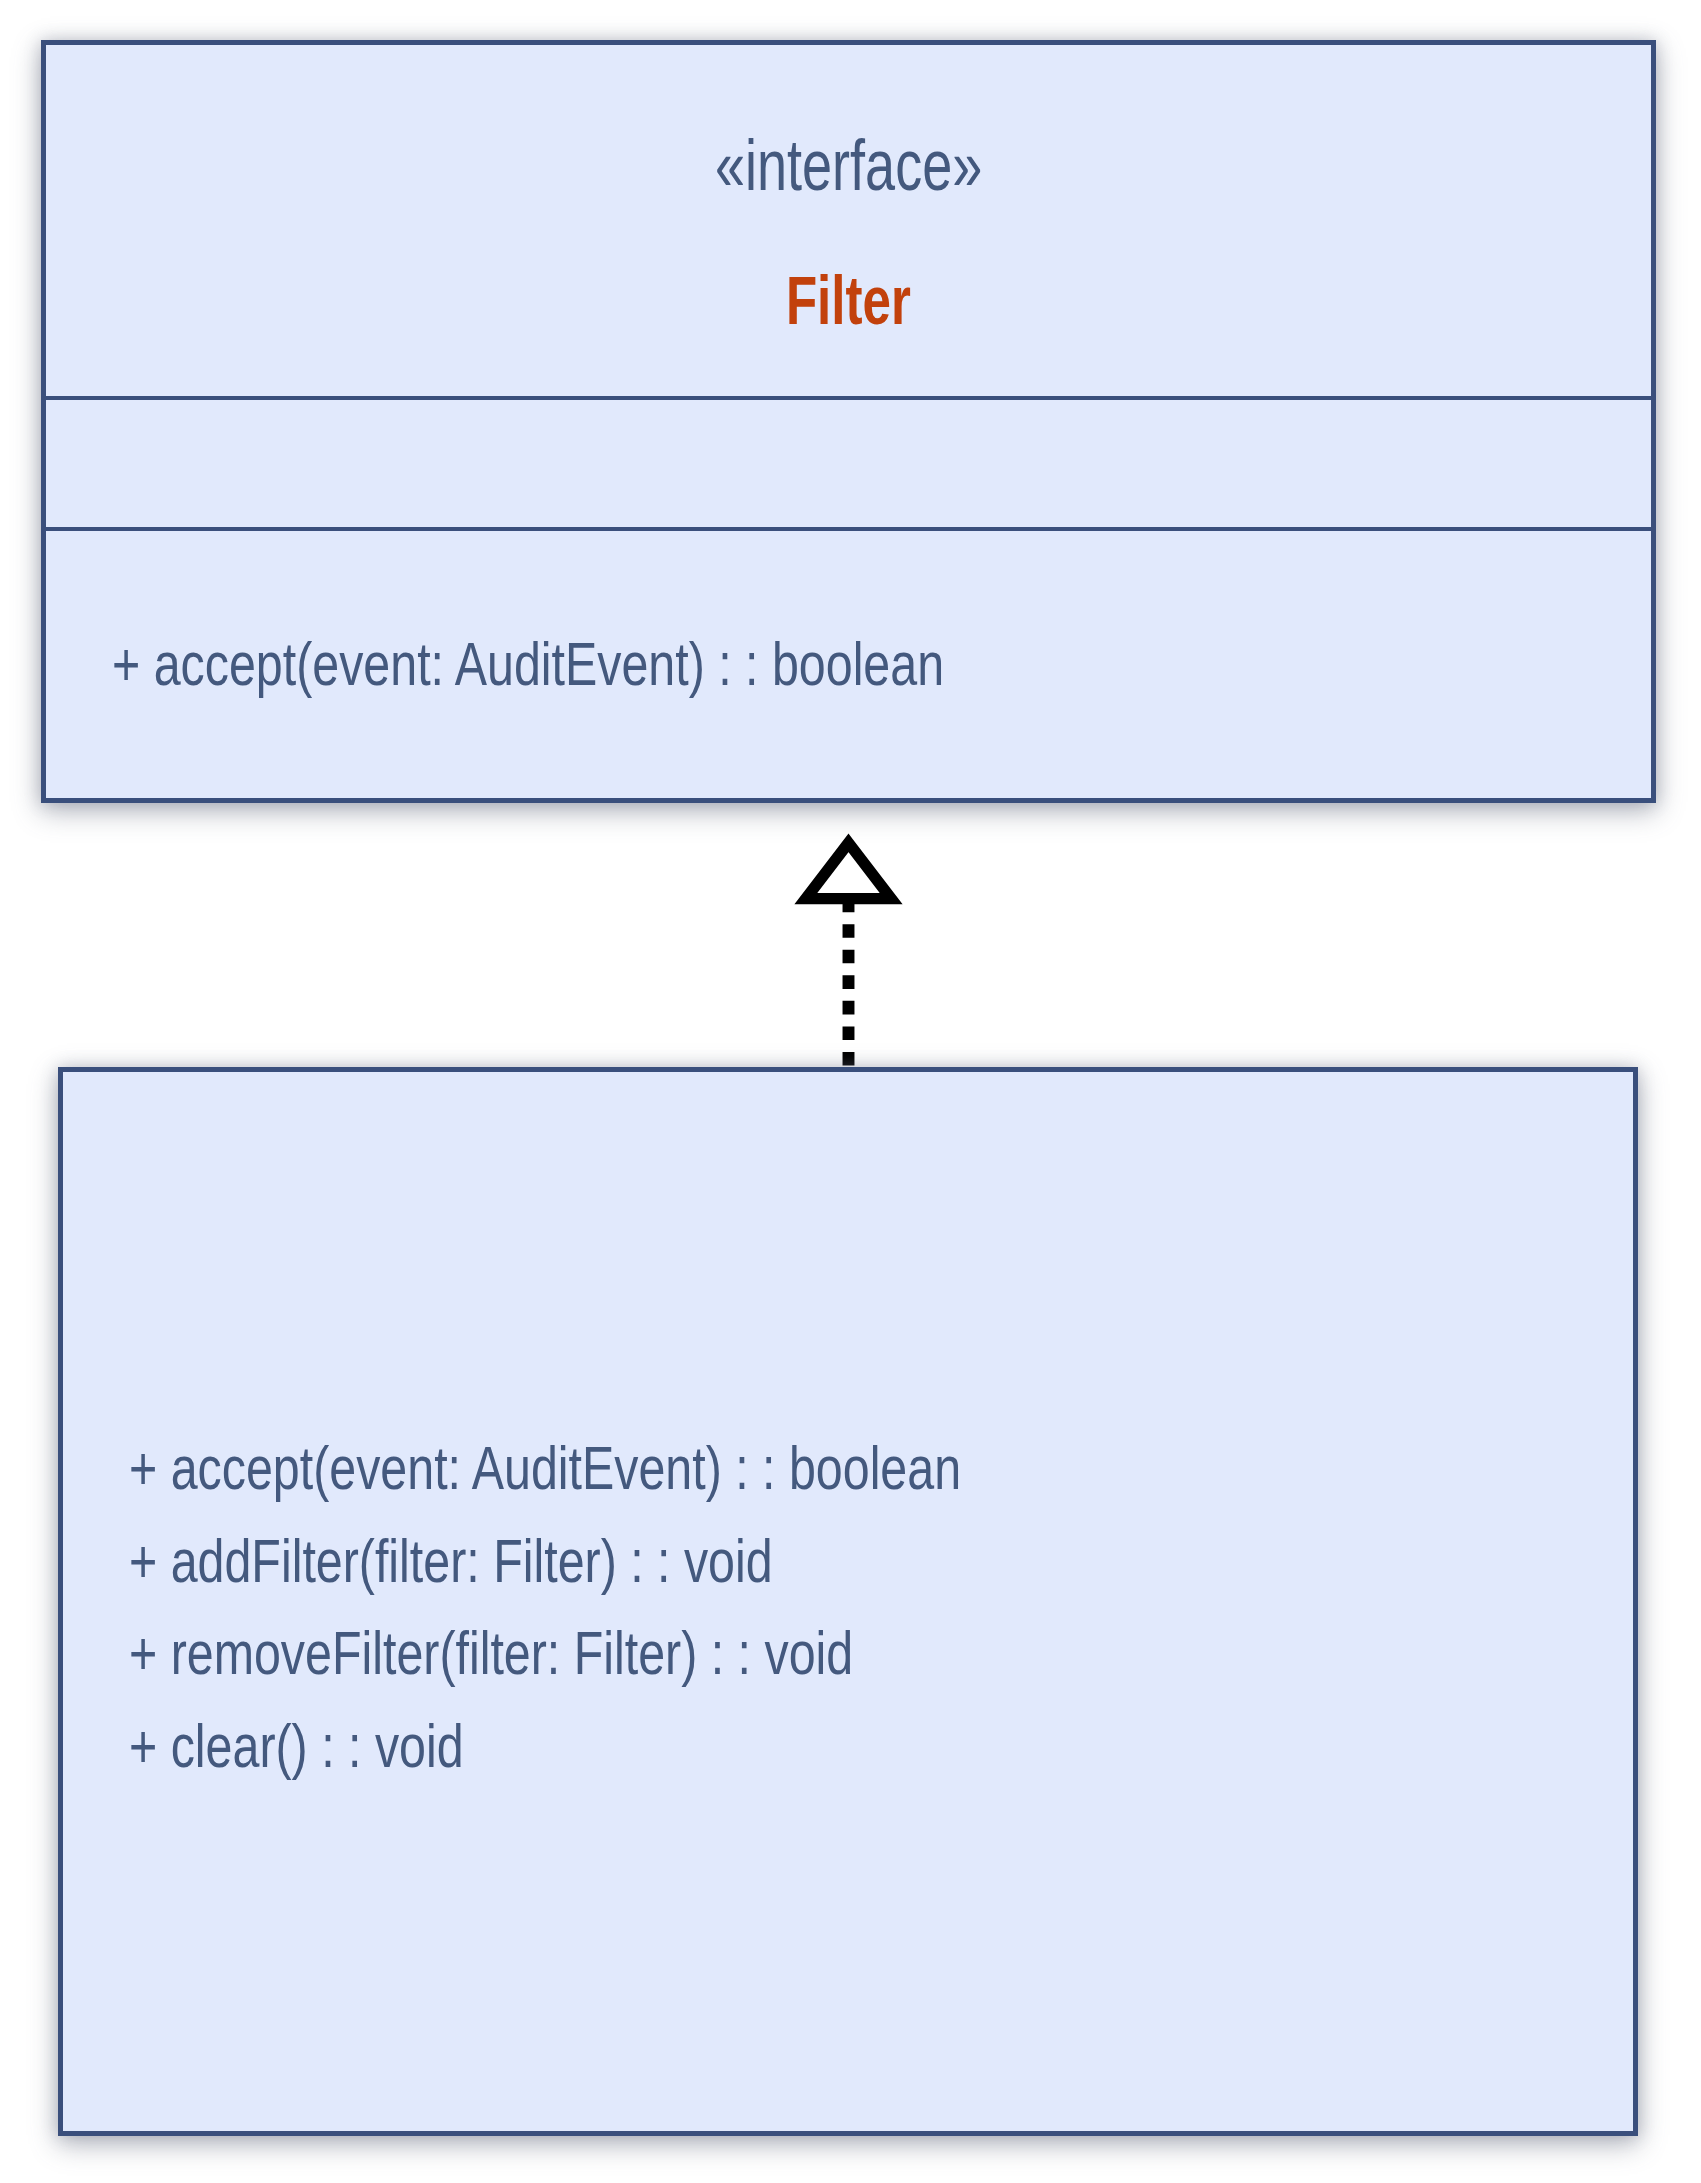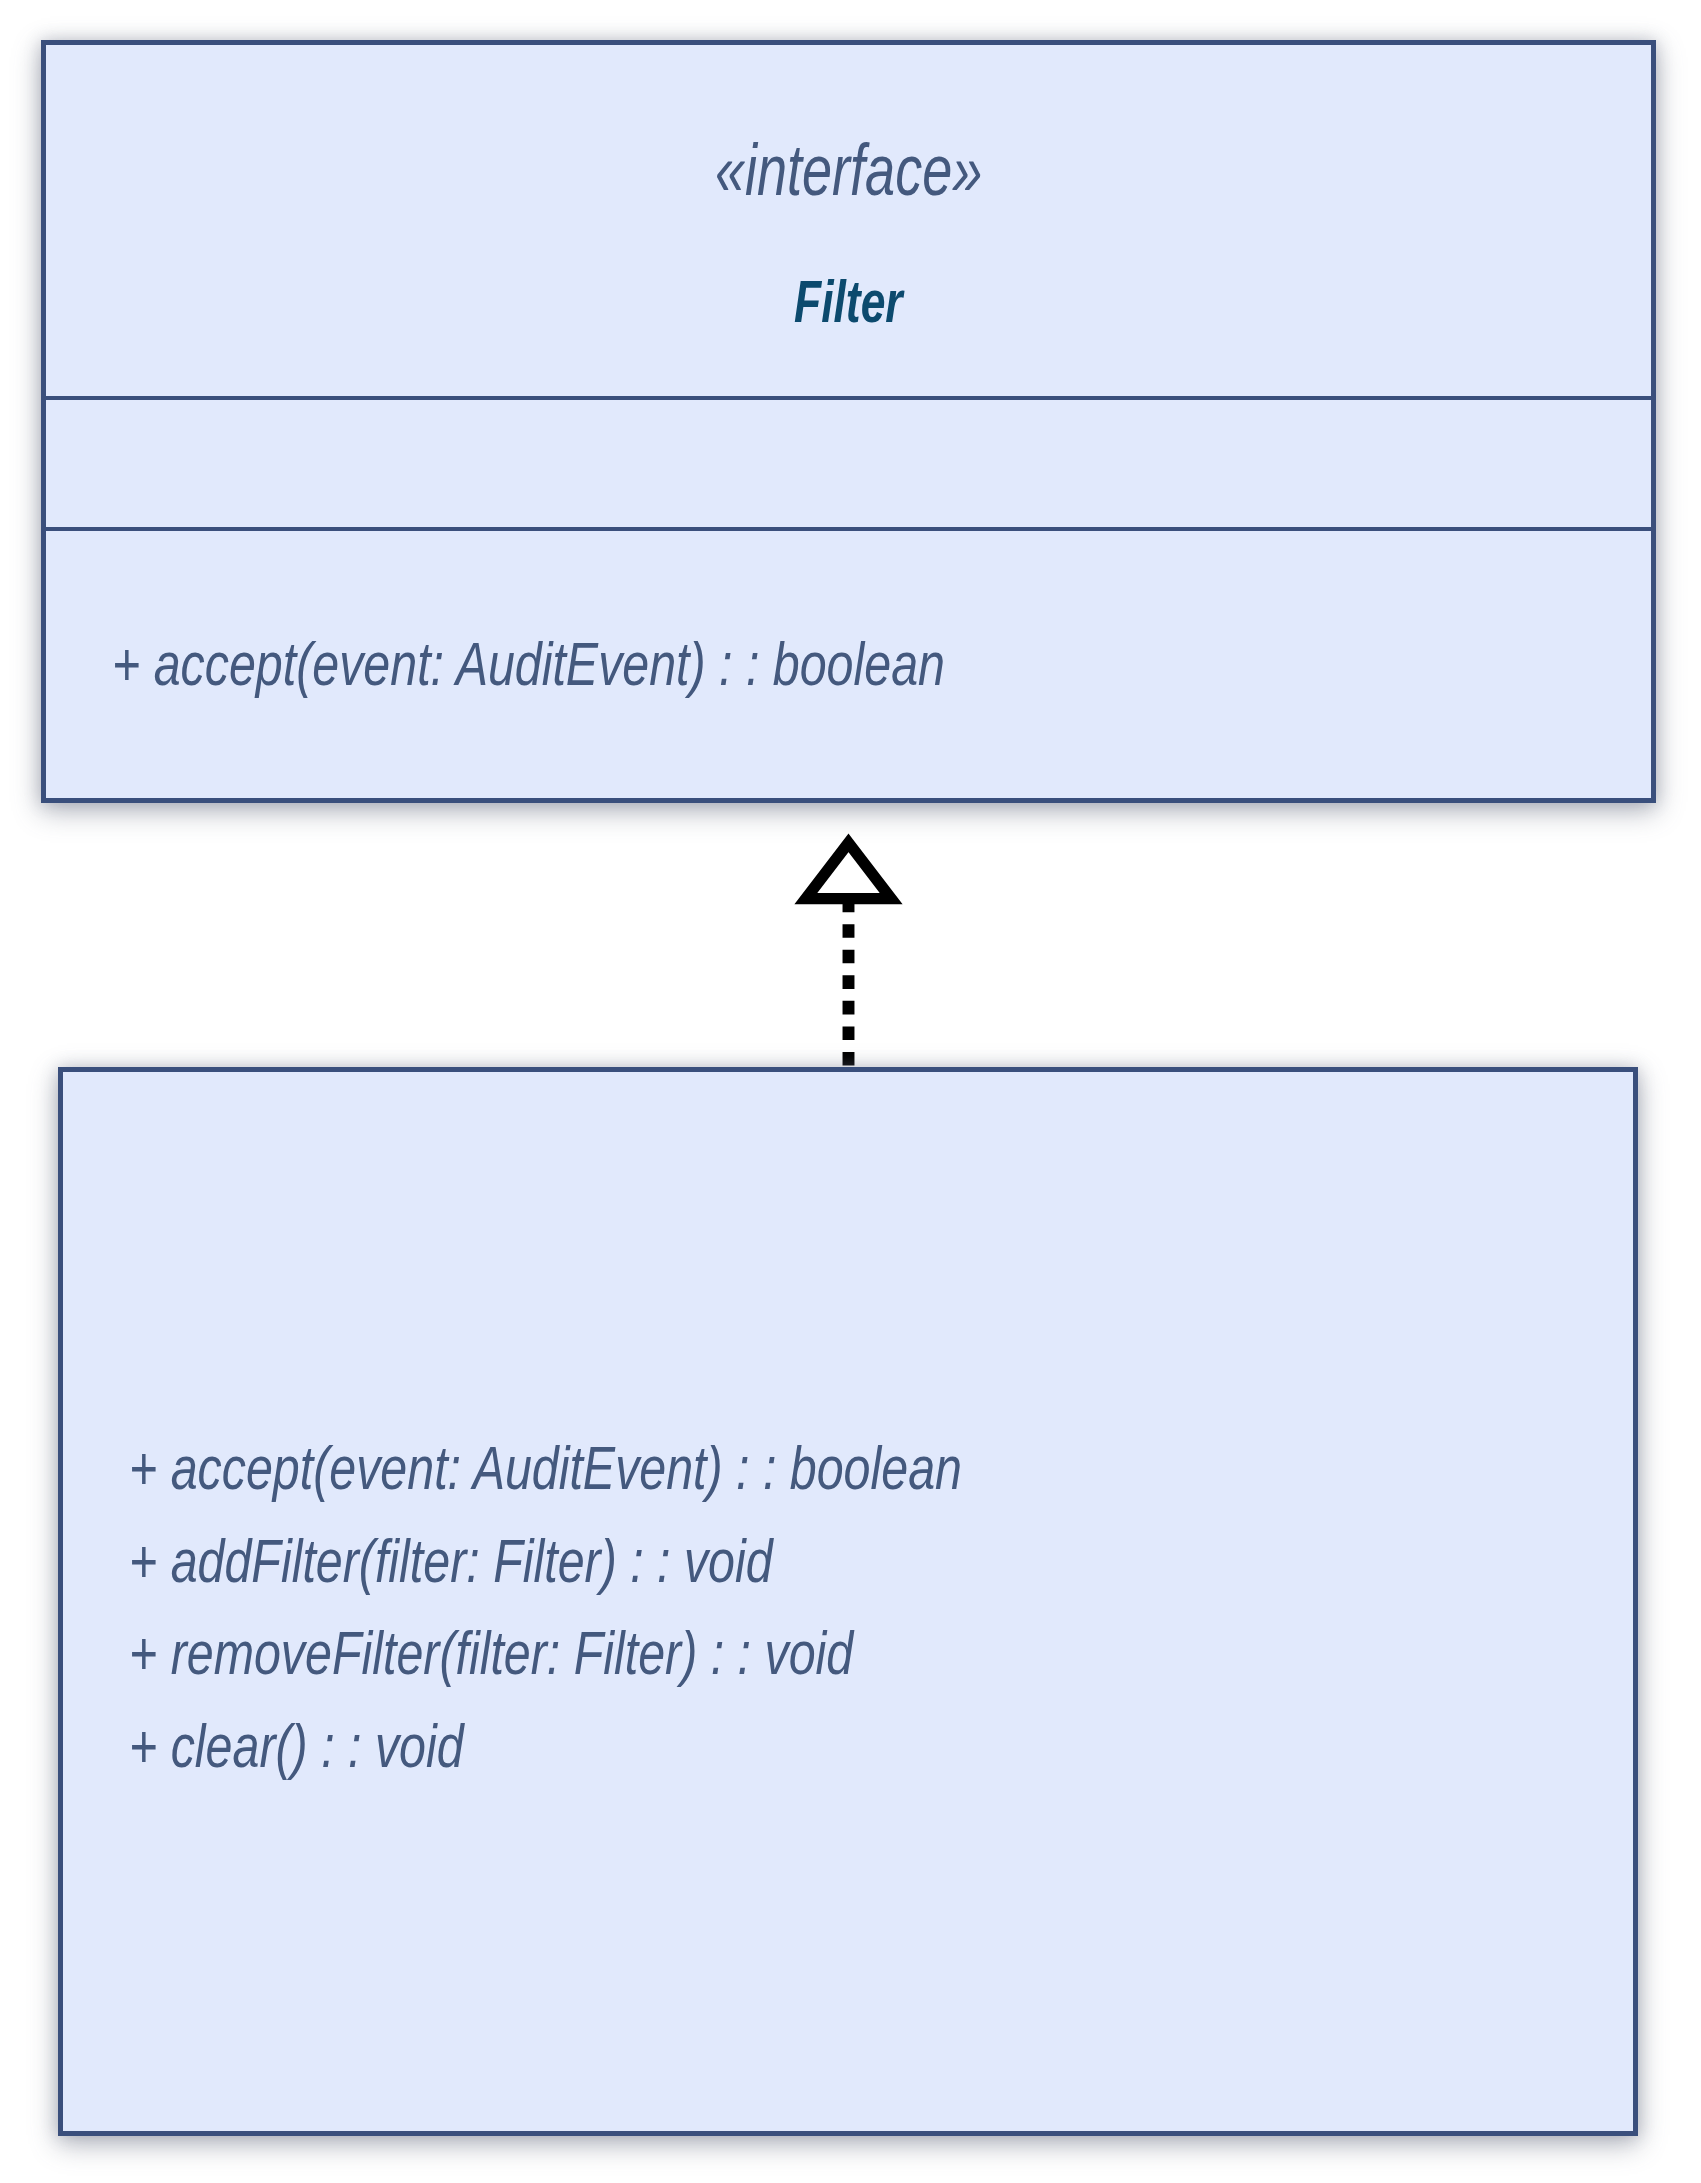--- a/index.html
+++ b/index.html
@@ -15,39 +15,39 @@
     box-sizing:border-box;
     background:#e1e9fc;
     border:5.1px solid #3a4f7c;
     box-shadow:0 8px 26px rgba(96,102,122,.48), 0 0 15px rgba(116,122,142,.30);
     display:flex;
     flex-direction:column;
   }
   #class-filter{left:41px;top:40px;width:1615px;height:763px;}
   #class-filterset{left:58px;top:1067px;width:1580px;height:1069px;}
 
-  .compartment{box-sizing:border-box;font-style:italic;}
+  .compartment{box-sizing:border-box;}
   .compartment + .compartment{border-top:4.5px solid #3a4f7c;}
 
   
   #class-filter .c-title{flex:0 0 351px;display:flex;flex-direction:column;align-items:center;justify-content:center;gap:20px;padding-top:23px;}
   #class-filter .c-attrs{flex:0 0 131px;}
   #class-filter .c-methods{flex:1;display:flex;flex-direction:column;justify-content:center;padding-left:66px;}
 
   
   #class-filterset .c-title{flex:0 0 238px;display:flex;flex-direction:column;align-items:center;justify-content:center;}
   #class-filterset .c-attrs{flex:0 0 244px;padding:103px 0 0 66px;}
   #class-filterset .c-methods{flex:1;display:flex;flex-direction:column;justify-content:center;gap:18px;padding:11.4px 0 0 66px;}
 
   .line{line-height:1.2;font-size:62px;color:#44597e;white-space:nowrap;}
   .tx{display:inline-block;transform:scaleX(.78);transform-origin:left center;}
   .tx-c{display:inline-block;transform:scaleX(.74);transform-origin:center center;}
 
   .stereotype{font-size:73px;font-weight:400;color:#44597e;line-height:1.2;}
-  .class-name{font-size:60px;font-weight:700;color:#0c4a6e;line-height:1.2;margin-top:32px;}
+  .class-name{font-size:69px;font-weight:700;color:#c2410c;line-height:1.2;margin-top:32px;}
 
   .arrow{position:absolute;left:786px;top:803px;width:125px;height:265px;}
 </style>
 </head>
 <body>
 
 <div class="canvas">
 
   <div class="uml-class" id="class-filter">
     <div class="compartment c-title">

